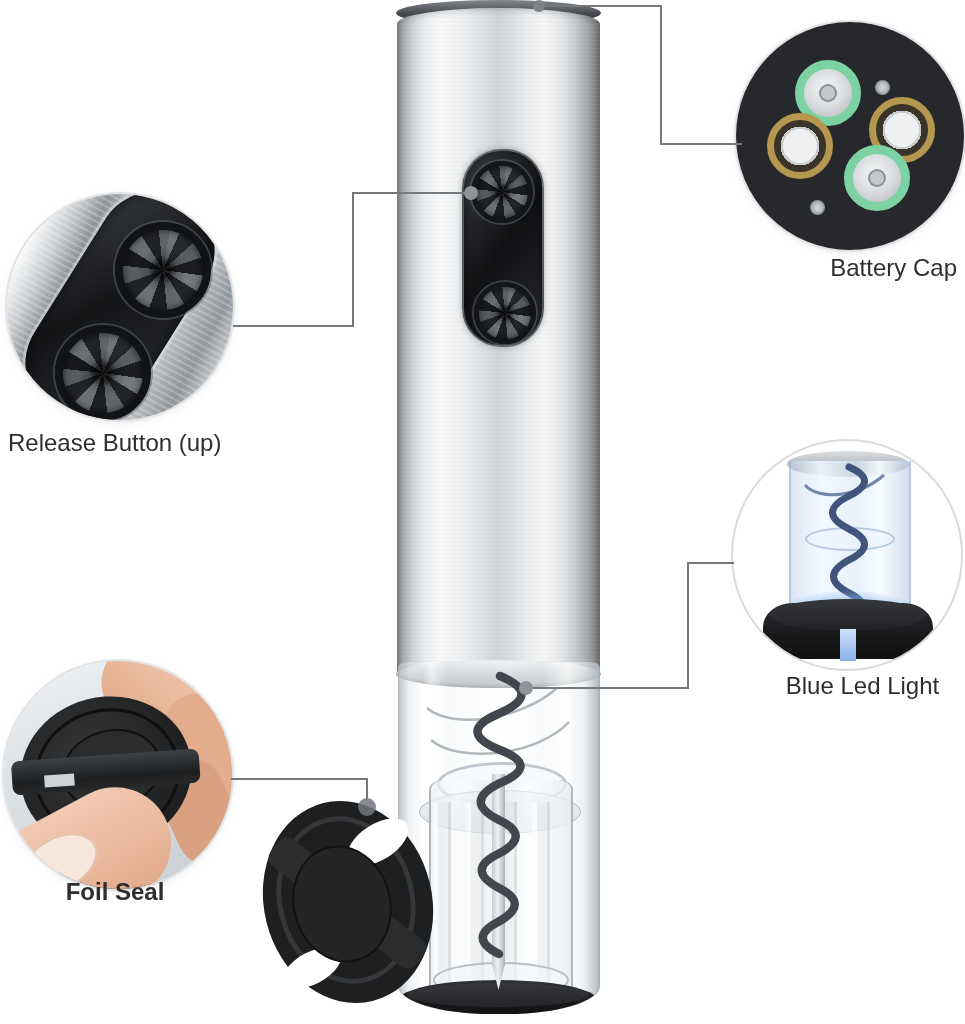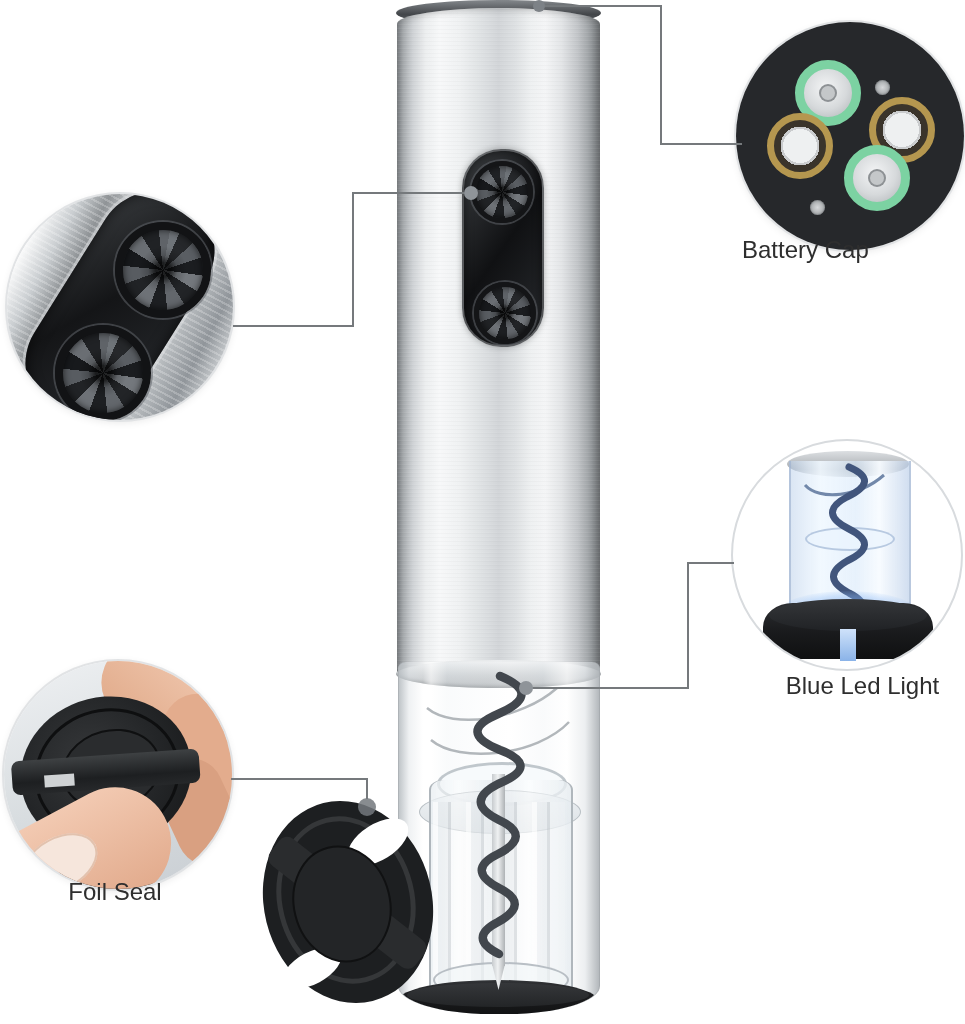--- a/index.html
+++ b/index.html
@@ -127,23 +127,23 @@
   .foil-cap-slot{left:24px;top:66px;width:30px;height:12px;transform:rotate(10deg);background:#cfd2d4;}
   .thumb{left:-24px;top:146px;width:196px;height:112px;border-radius:56px;transform:rotate(-28deg);
     background:linear-gradient(180deg,#f2c9b1,#e2ab8d);}
   .thumb-nail{left:16px;top:176px;width:80px;height:52px;border-radius:50%;transform:rotate(-28deg);
     background:#f6e6dc;box-shadow:inset 0 0 0 2px rgba(214,170,144,.6);}
 
   
   .overlay{left:0;top:0;width:965px;height:1024px;pointer-events:none;}
   .lbl{color:#2e2e2e;font-size:24px;line-height:29px;}
   .lbl-release{left:8px;top:428px;width:250px;text-align:left;}
-  .lbl-battery{left:742px;top:235px;width:215px;text-align:left;}
+  .lbl-battery{left:742px;top:253px;width:215px;text-align:right;}
   .lbl-led{left:755px;top:671px;width:215px;text-align:center;}
-  .lbl-foil{left:15px;top:877px;width:200px;text-align:center;}
+  .lbl-foil{left:15px;top:877px;width:200px;text-align:center;font-weight:bold;}
 </style>
 </head>
 <body>
 
 <div class="canvas">
 
   <div class="abs top-cap"></div>
   <div class="abs steel-body"></div>
   <div class="abs steel-rim"></div>
 
@@ -237,18 +237,19 @@
     <circle cx="471" cy="193" r="7" fill="#8f9499"></circle>
     <polyline points="545,6 661,6 661,144 742,144" fill="none" stroke="#75797c" stroke-width="2"></polyline>
     <circle cx="539" cy="6" r="6" fill="#7d8287"></circle>
     <polyline points="532,688 688,688 688,563 734,563" fill="none" stroke="#75797c" stroke-width="2"></polyline>
     <circle cx="526" cy="688" r="7" fill="#8f9499"></circle>
     <polyline points="231,779 367,779 367,799" fill="none" stroke="#75797c" stroke-width="2"></polyline>
     <circle cx="367" cy="807" r="9" fill="#73787c" opacity="0.85"></circle>
   </svg>
 
   <div class="abs lbl lbl-release">
+    <div>Release Button (up)</div>
   </div>
   <div class="abs lbl lbl-battery">Battery Cap</div>
   <div class="abs lbl lbl-led">Blue Led Light</div>
   <div class="abs lbl lbl-foil">Foil Seal</div>
 
 </div>
 
 </body></html>

